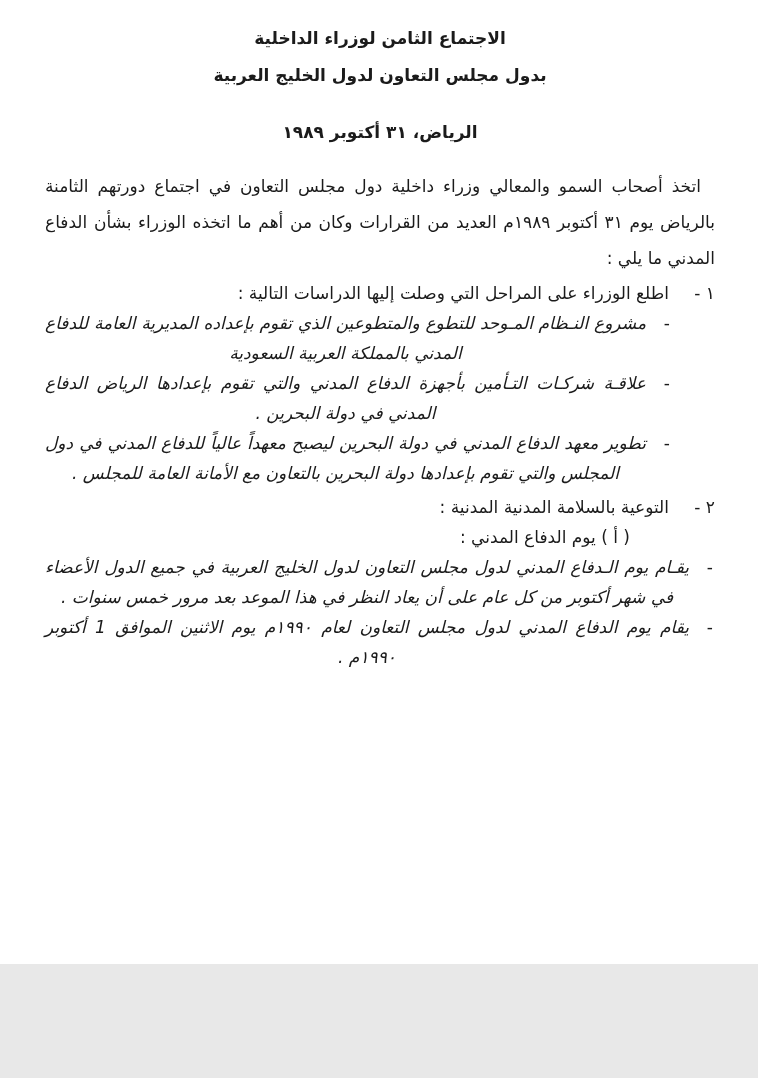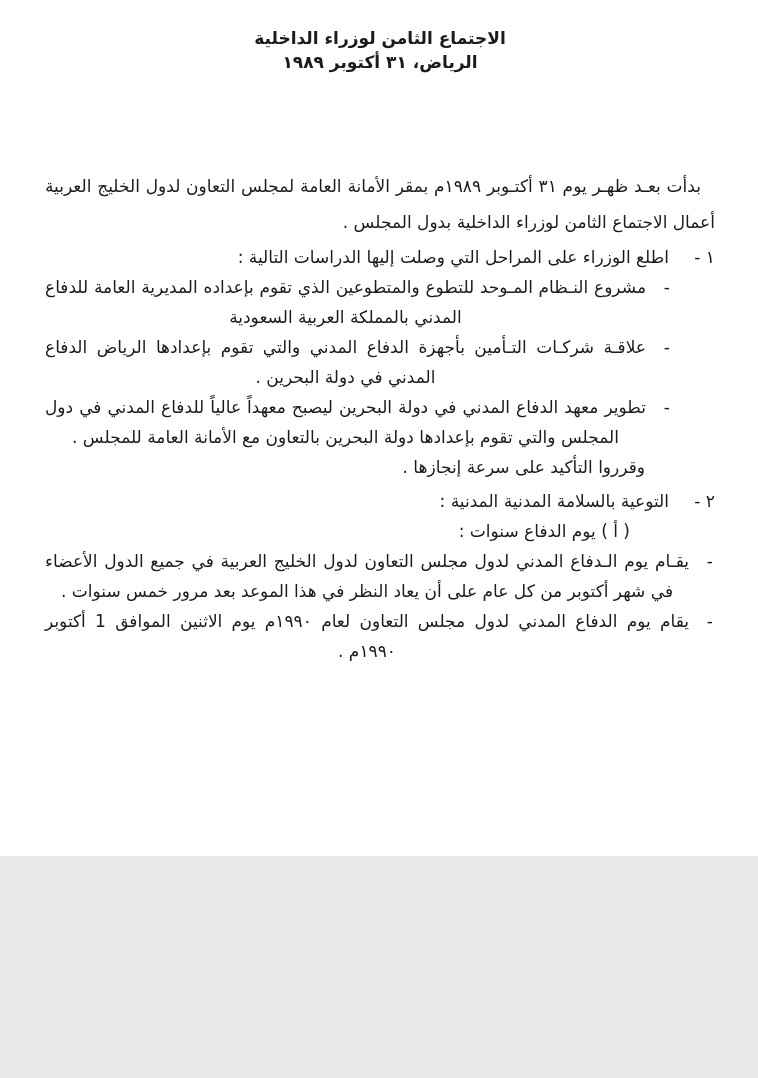--- a/index.html
+++ b/index.html
@@ -3,21 +3,21 @@
 <meta charset="utf-8">
 <style>
   html, body {
     margin: 0;
     padding: 0;
     background: #e8e8e8;
   }
   .page {
     position: relative;
     width: 758px;
-    height: 856px;
+    height: 964px;
     margin: 0 auto;
     background: #ffffff;
     box-sizing: border-box;
     padding: 0 43px 0 45px;
     direction: rtl;
     font-family: "DejaVu Sans", sans-serif;
     color: #1b1b1b;
     overflow: hidden;
   }
   
@@ -28,20 +28,21 @@
     font-weight: bold;
     line-height: 24px;
   }
   .title-line2 {
     margin-top: 13px;
     font-size: 17px;
     font-weight: bold;
     line-height: 24px;
   }
   .date-line {
+    margin-top: 33px;
     font-size: 17px;
     font-weight: bold;
     line-height: 24px;
     letter-spacing: 1px;
   }
   
   main { font-size: 17px; }
   .para {
     margin: 0;
     line-height: 36px;
@@ -73,20 +74,21 @@
   .lvl1 .bullet { margin-right: 45px; }
   .lvl2 .bullet { margin-right: 2px; }
   .dash-col {
     flex: 0 0 24px;
     width: 24px;
   }
   .bullet-text {
     flex: 1;
     text-align: justify;
     text-align-last: center;
+    font-style: italic;
   }
   .closing-line {
     line-height: 30px;
     padding-right: 70px;
   }
   .sub-label {
     line-height: 30px;
     padding-right: 85px;
   }
   
@@ -98,27 +100,28 @@
     font-weight: bold;
   }
 </style>
 </head>
 <body>
 
 <div class="page">
 
   <header>
     <div class="title-line1">الاجتماع الثامن لوزراء الداخلية</div>
+    <div class="title-line2">بدول مجلس التعاون لدول الخليج العربية</div>
     <div class="date-line">الرياض، ٣١ أكتوبر ١٩٨٩</div>
   </header>
 
   <main>
 
-    <p class="para para-1">بدأت بعـد ظهـر يوم ٣١ أكتـوبر ١٩٨٩م بمقر الأمانة العامة لمجلس التعاون لدول الخليج العربية أعمال الاجتماع الثامن لوزراء الداخلية بدول المجلس .</p>
 
+    <p class="para para-2">اتخذ أصحاب السمو والمعالي وزراء داخلية دول مجلس التعاون في اجتماع دورتهم الثامنة بالرياض يوم ٣١ أكتوبر ١٩٨٩م العديد من القرارات وكان من أهم ما اتخذه الوزراء بشأن الدفاع المدني ما يلي :</p>
 
     <div class="num-item num-item-1">
       <span class="num-col">١ -</span>
       <span class="num-text">اطلع الوزراء على المراحل التي وصلت إليها الدراسات التالية :</span>
     </div>
 
     <div class="bullets lvl1">
       <div class="bullet">
         <span class="dash-col">-</span>
         <div class="bullet-text">مشروع النـظام المـوحد للتطوع والمتطوعين الذي تقوم بإعداده المديرية العامة للدفاع المدني بالمملكة العربية السعودية</div>
@@ -126,28 +129,27 @@
       <div class="bullet">
         <span class="dash-col">-</span>
         <div class="bullet-text">علاقـة شركـات التـأمين بأجهزة الدفاع المدني والتي تقوم بإعدادها الرياض الدفاع المدني في دولة البحرين .</div>
       </div>
       <div class="bullet">
         <span class="dash-col">-</span>
         <div class="bullet-text">تطوير معهد الدفاع المدني في دولة البحرين ليصبح معهداً عالياً للدفاع المدني في دول المجلس والتي تقوم بإعدادها دولة البحرين بالتعاون مع الأمانة العامة للمجلس .</div>
       </div>
     </div>
 
-    <div class="closing-line">وقرروا التأكيد على سرعة إنجازها .</div>
 
     <div class="num-item num-item-2">
       <span class="num-col">٢ -</span>
       <span class="num-text">التوعية بالسلامة المدنية المدنية :</span>
     </div>
 
-    <div class="sub-label">( أ ) يوم الدفاع سنوات :</div>
+    <div class="sub-label">( أ ) يوم الدفاع المدني :</div>
 
     <div class="bullets lvl2">
       <div class="bullet">
         <span class="dash-col">-</span>
         <div class="bullet-text">يقـام يوم الـدفاع المدني لدول مجلس التعاون لدول الخليج العربية في جميع الدول الأعضاء في شهر أكتوبر من كل عام على أن يعاد النظر في هذا الموعد بعد مرور خمس سنوات .</div>
       </div>
       <div class="bullet">
         <span class="dash-col">-</span>
         <div class="bullet-text">يقام يوم الدفاع المدني لدول مجلس التعاون لعام ١٩٩٠م يوم الاثنين الموافق 1 أكتوبر ١٩٩٠م .</div>
       </div>

